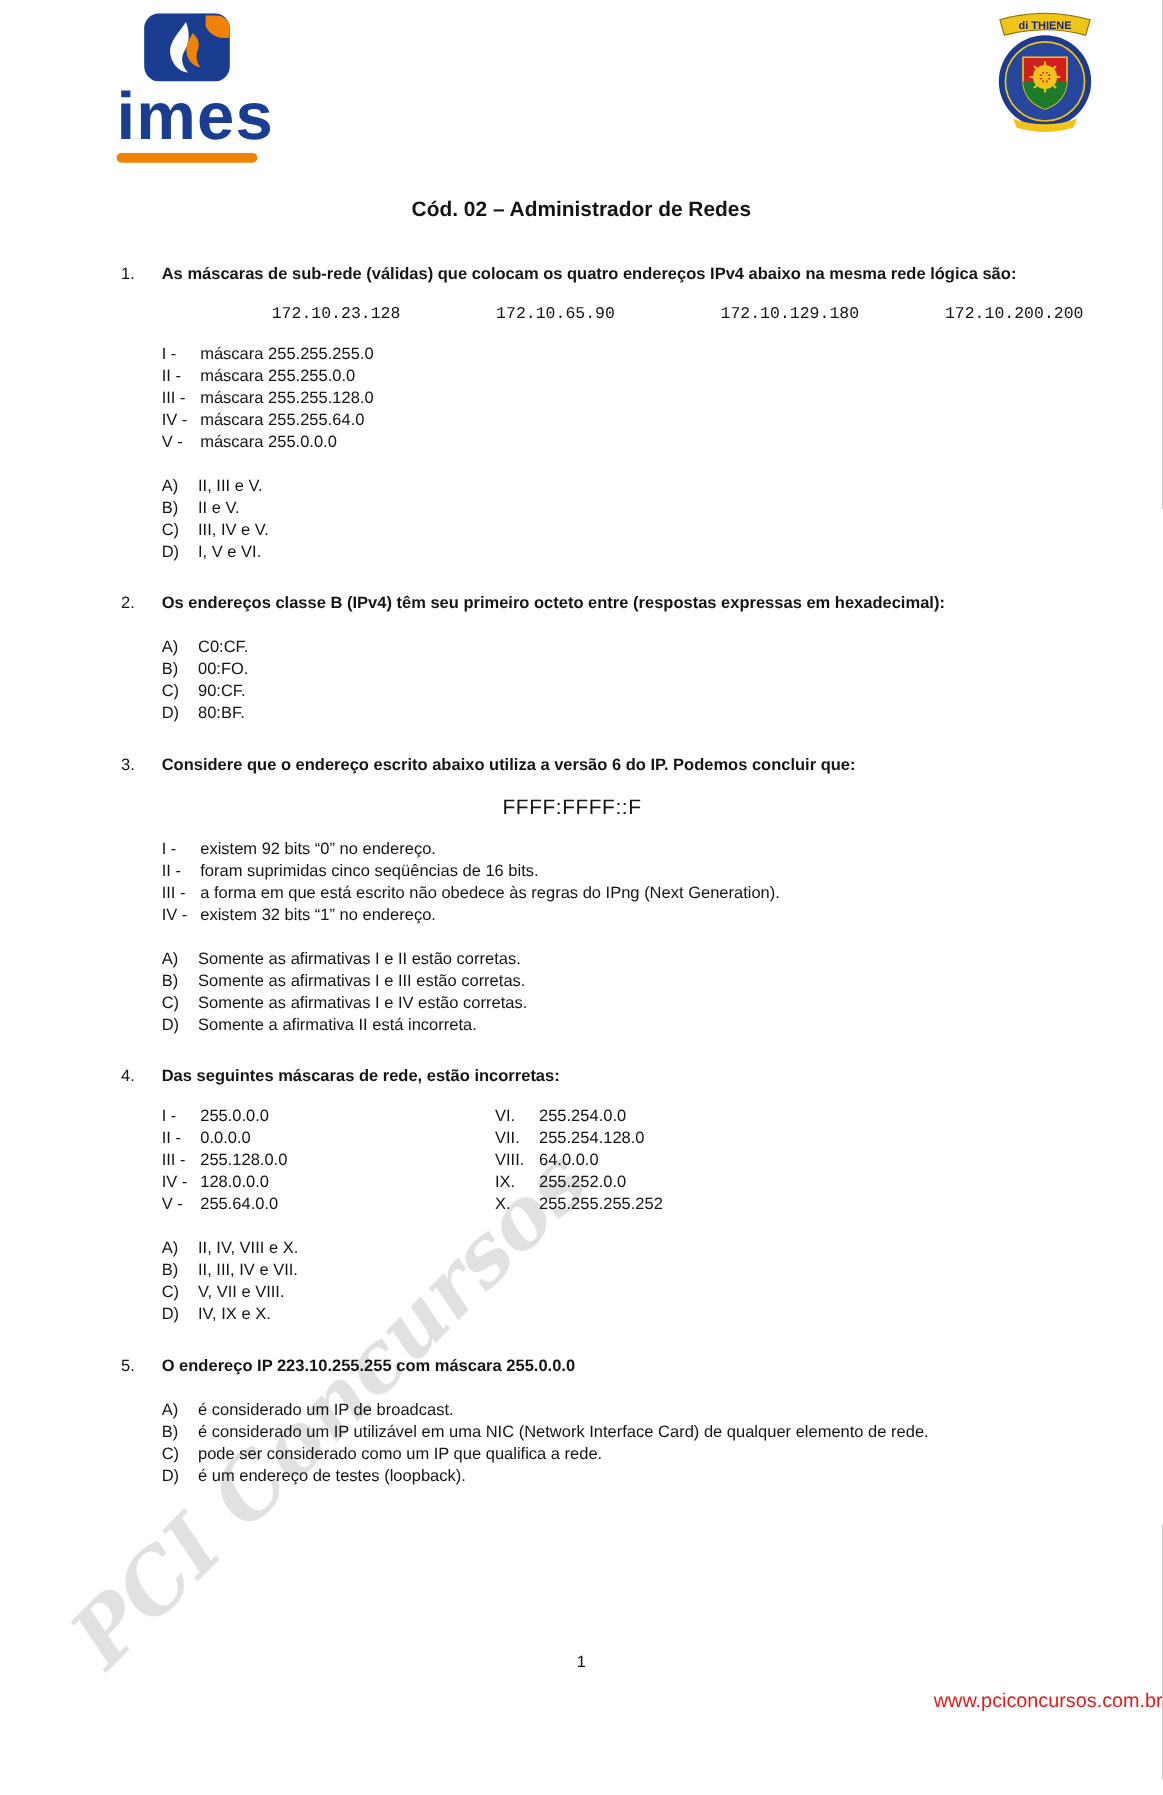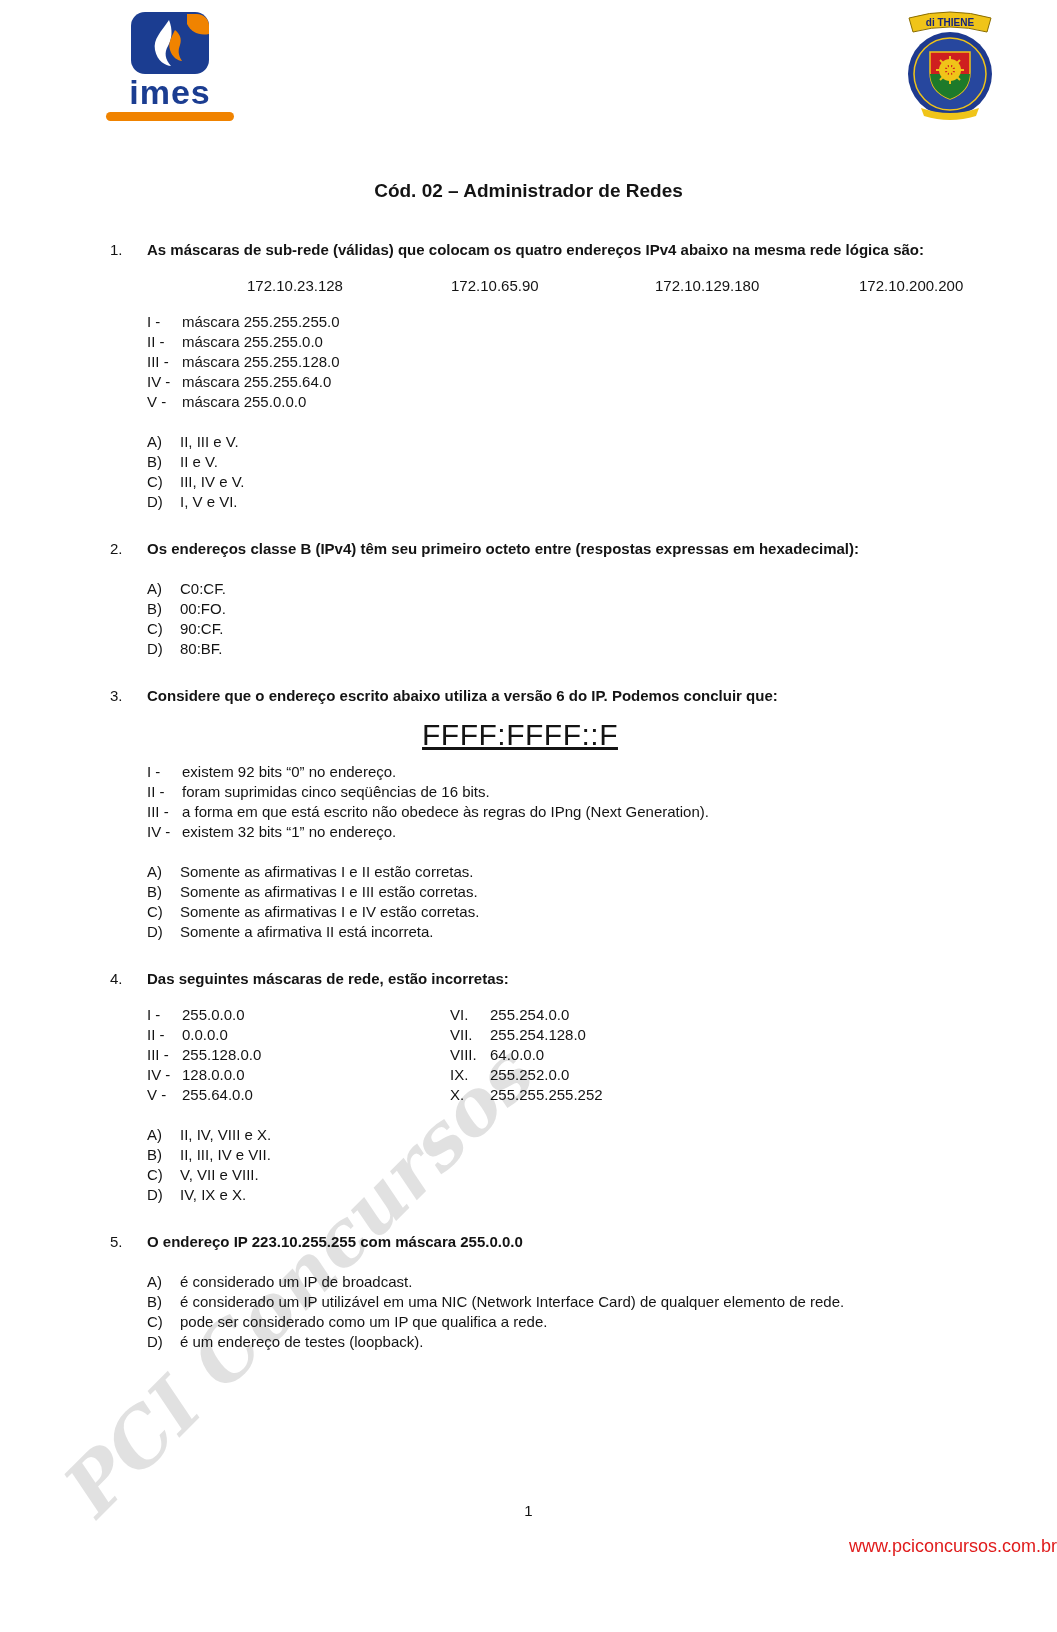--- a/index.html
+++ b/index.html
@@ -12,53 +12,53 @@
     font-family:"Liberation Sans", sans-serif;
     color:#141414;
     overflow:hidden;
   }
 
   
   .header { position:absolute; top:0; left:0; right:0; height:170px; z-index:2; }
 
   .imes-logo { position:absolute; left:106px; top:12px; width:128px; text-align:center; }
   .imes-box  { width:78px; height:62px; margin:0 auto; position:relative; }
-  .imes-text { font-size:34px; font-weight:bold; color:#1b3d91; line-height:1.0; margin-top:1px; letter-spacing:1px; }
+  .imes-text { font-size:61px; font-weight:bold; color:#1b3d91; line-height:1.0; margin-top:1px; letter-spacing:1px; }
   .imes-bar  { height:9px; background:#f08300; border-radius:5px; margin-top:3px; }
 
   .header-center { position:absolute; left:240px; right:128px; top:0; text-align:center; }
   .org-title     { margin-top:62px; font-size:20px; font-weight:bold; letter-spacing:.2px; }
   .contest-title { margin-top:30px; font-size:17px; font-weight:bold; }
 
   .crest { position:absolute; right:60px; top:4px; width:94px; height:118px; }
 
   .doc-title { position:absolute; top:180px; left:0; width:100%; text-align:center;
                font-size:19px; font-weight:bold; z-index:2; }
 
   
   .content { position:absolute; top:240px; left:110px; width:880px;
              font-size:15px; line-height:20px; z-index:2; }
 
   .question { margin-bottom:27px; }
   .q-head { display:flex; }
   .q-num  { width:37px; flex:none; }
   .q-text { flex:1;font-weight:bold; }
 
-  .ip-row { display:flex; margin:16px 0 16px 137px; }
+  .ip-row { display:flex; margin:16px 0 16px 137px;font-family:Liberation Mono, monospace; }
   .ip-row span { width:204px; flex:none; }
 
   .items  { margin-left:37px; }
   .item   { display:flex; }
   .item-label { width:35px; flex:none; }
 
   .options { margin-left:37px; margin-top:20px; }
   .option  { display:flex; }
   .opt-letter { width:33px; flex:none; }
 
-  .ipv6-code { text-align:center; font-size:30px; margin:19px 60px 17px 0; letter-spacing:.5px;text-decoration:underline; }
+  .ipv6-code { text-align:center; font-size:19px; margin:19px 60px 17px 0; letter-spacing:.5px; }
 
   .cols { margin-left:37px; display:flex; margin-top:16px; }
   .col-left  { width:303px; flex:none; }
   .col-right .item-label { width:40px; }
 
   
   .page-number { position:absolute; top:1502px; left:0; width:100%; text-align:center;
                  font-size:15px; z-index:2; }
   .footer-link { position:absolute; top:1536px; left:0; width:100%; text-align:right;
                  font-size:18px; color:#e01b1b; z-index:2; cursor:pointer; }

